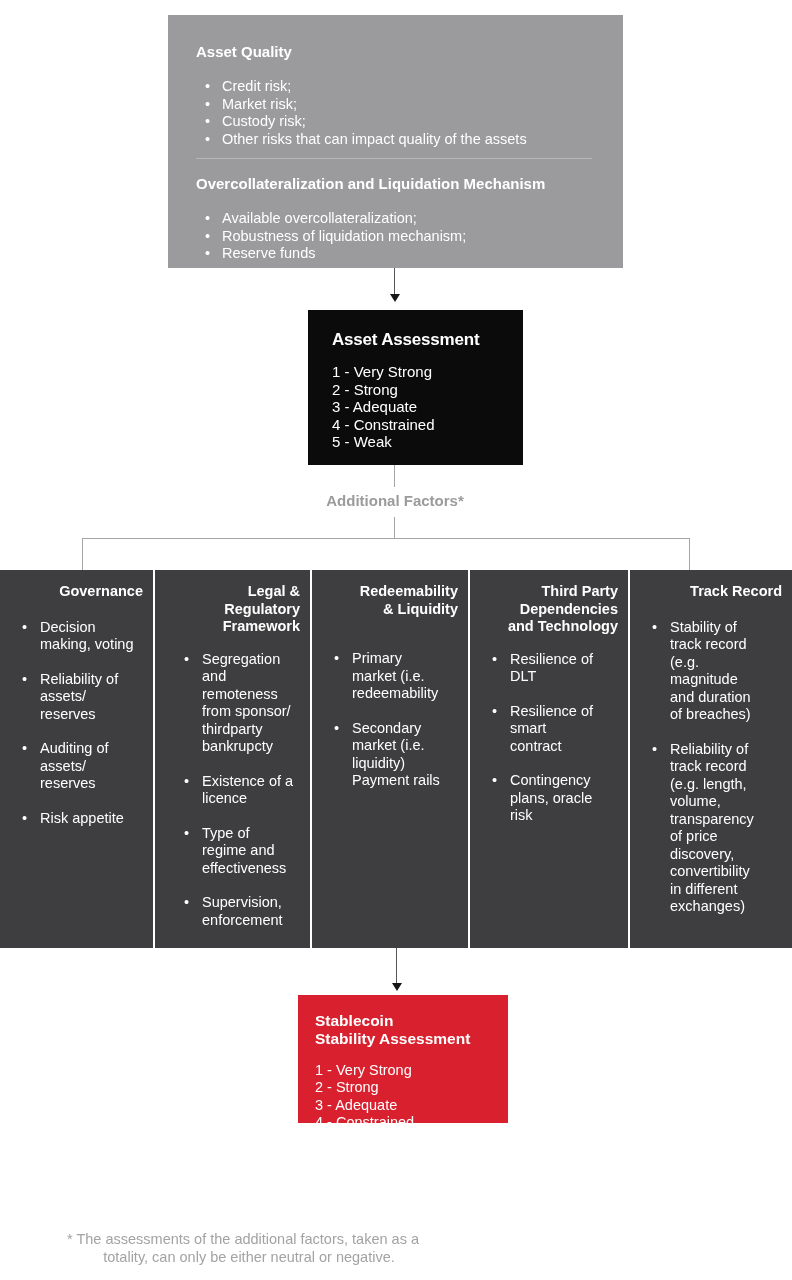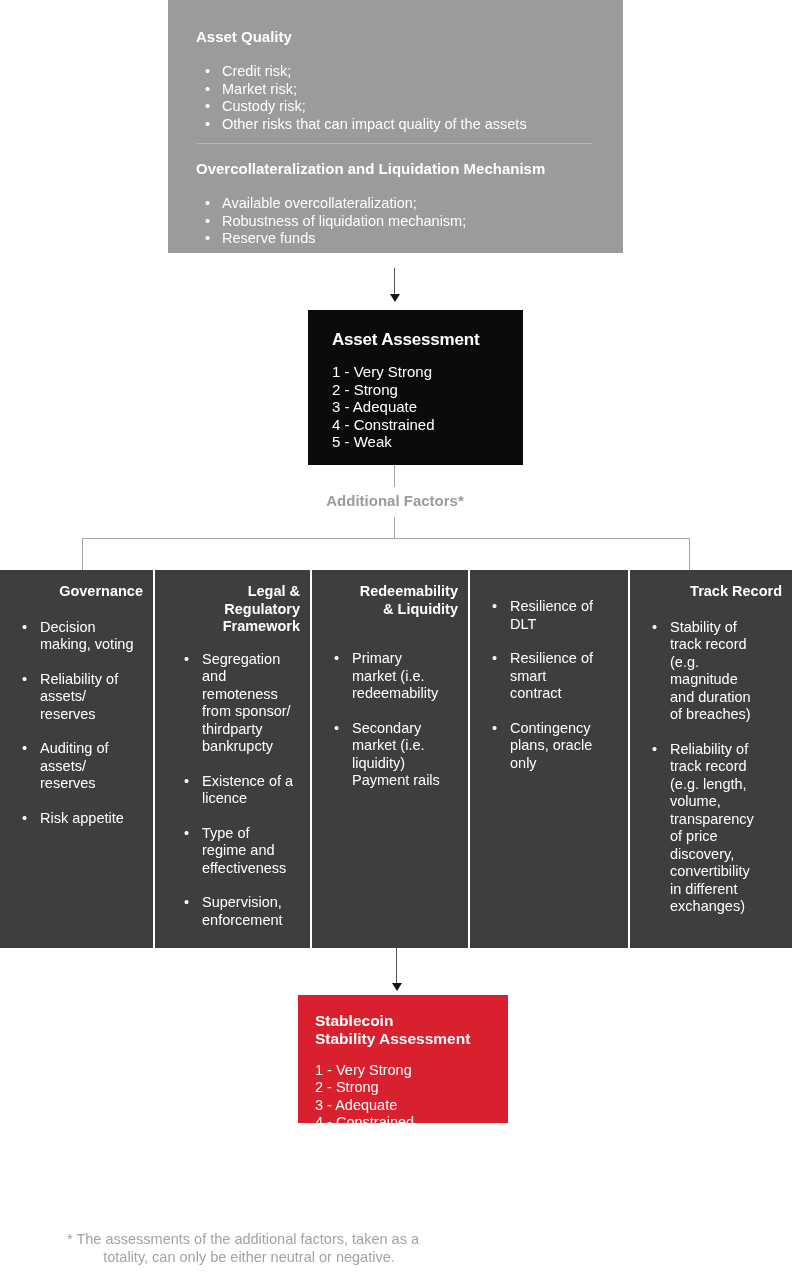--- a/index.html
+++ b/index.html
@@ -27,21 +27,21 @@
   }
   
   .box{position:absolute;color:var(--box-text);}
   .box-title{font-size:15px;font-weight:bold;margin:0;line-height:19px;white-space:pre-line;}
   ul.blist{list-style:none;margin:0;padding:0;font-size:14.5px;line-height:17.5px;}
   ul.blist li{position:relative;}
   .blt{position:absolute;left:0;top:0;}
   ul.plain{list-style:none;margin:0;padding:0;font-size:15px;line-height:17.6px;}
 
   
-  .gray-box{left:168px;top:0;width:455px;height:253px;background:var(--gray-box-bg);padding:27px 31px 0 28px;}
+  .gray-box{left:168px;top:15px;width:455px;height:253px;background:var(--gray-box-bg);padding:27px 31px 0 28px;}
   .gray-box ul.blist{margin-top:17px;}
   .gray-box ul.blist li{padding-left:26px;}
   .gray-box .blt{left:9px;}
   .gray-box .divider{height:1px;background:var(--divider-line);margin:10px 0 0;}
   .gray-box .subtitle{margin-top:15px;}
 
   
   .vline{position:absolute;width:1px;background:var(--connector-line);}
   .hline{position:absolute;height:1px;background:var(--connector-line);}
   .arrow-line{position:absolute;width:1px;background:var(--arrow-line);}
@@ -148,24 +148,27 @@
   <section class="col col-3">
     <h4 class="col-title">Redeemability
 &amp; Liquidity</h4>
     <ul class="blist">
         <li><span class="blt">•</span><span>Primary market (i.e. redeemability</span></li>
         <li><span class="blt">•</span><span>Secondary market (i.e. liquidity) Payment rails</span></li>
       </ul>
   </section>
 
   <section class="col col-4">
+    <h4 class="col-title">Third Party
+Dependencies
+and Technology</h4>
     <ul class="blist">
         <li><span class="blt">•</span><span>Resilience of DLT</span></li>
         <li><span class="blt">•</span><span>Resilience of smart contract</span></li>
-        <li><span class="blt">•</span><span>Contingency plans, oracle only</span></li>
+        <li><span class="blt">•</span><span>Contingency plans, oracle risk</span></li>
       </ul>
   </section>
 
   <section class="col col-5">
     <h4 class="col-title">Track Record</h4>
     <ul class="blist">
         <li><span class="blt">•</span><span>Stability of track record (e.g. magnitude and duration of breaches)</span></li>
         <li><span class="blt">•</span><span>Reliability of track record (e.g. length, volume, transparency of price discovery, convertibility in different exchanges)</span></li>
       </ul>
   </section>

